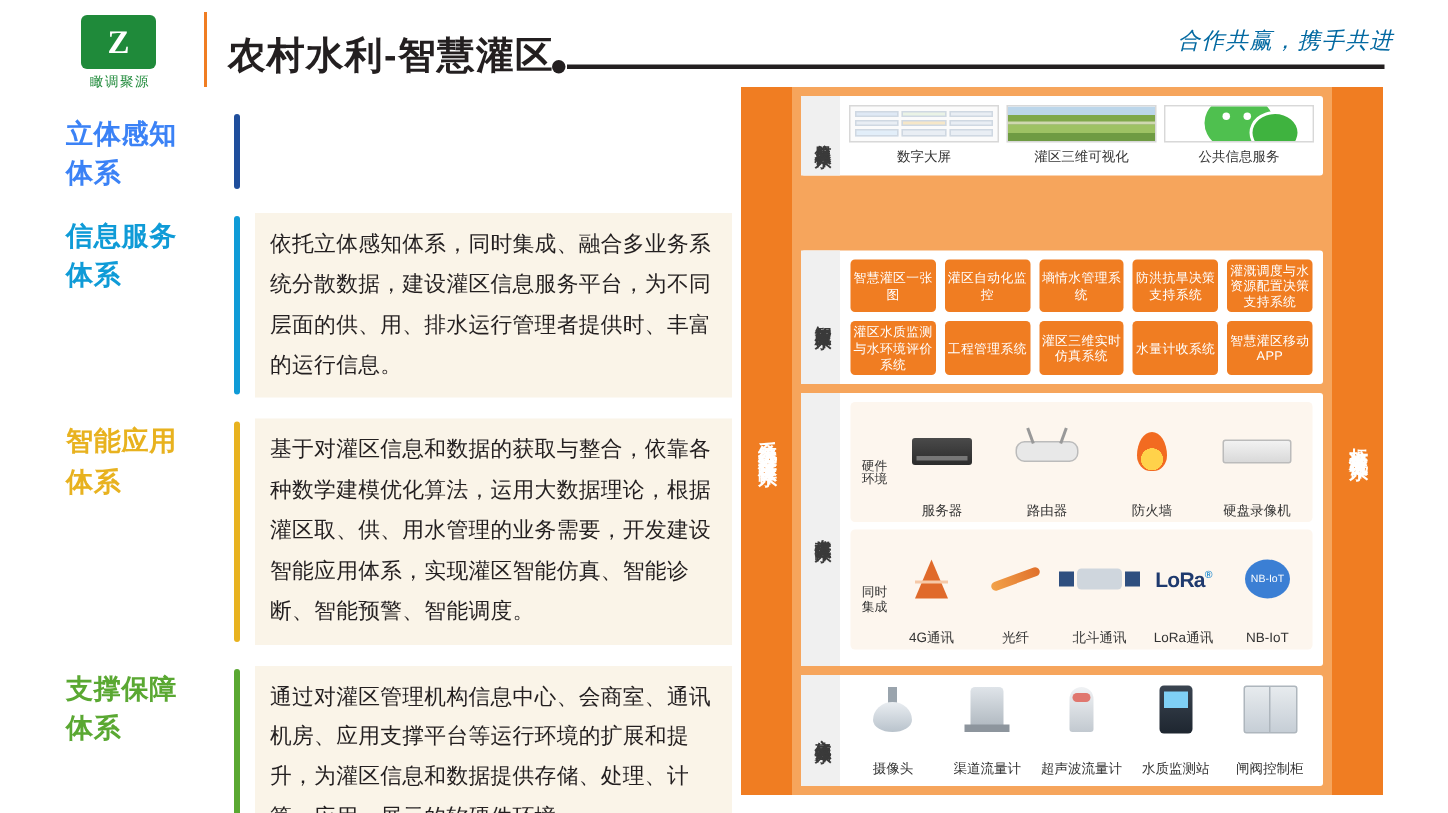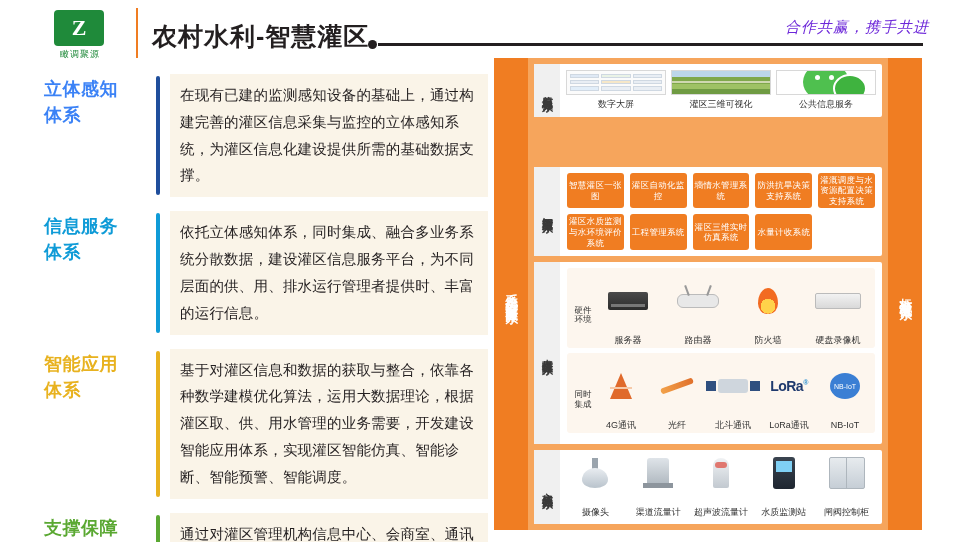--- a/index.html
+++ b/index.html
@@ -8,21 +8,21 @@
 
   
   .logo{position:absolute;left:44px;top:10px;width:72px;height:52px;}
   .logo-mark{position:absolute;left:10px;top:0;width:50px;height:36px;background:#1f8a3a;border-radius:4px;
              display:flex;align-items:center;justify-content:center;color:#fff;font-size:22px;font-weight:bold;font-family:"Liberation Serif",serif;}
   .logo-text{position:absolute;left:0;top:38px;width:72px;text-align:center;font-size:9px;color:#1f8a3a;letter-spacing:1px;}
   .hdr-sep{position:absolute;left:136px;top:8px;width:2px;height:50px;background:#f07d22;}
   .hdr-title{position:absolute;left:152px;top:20px;font-size:25px;font-weight:bold;color:#231f20;letter-spacing:1px;}
   .hdr-rule{position:absolute;left:378px;top:43px;width:545px;height:3px;background:#231f20;}
   .hdr-rule:after{content:"";position:absolute;left:-10px;top:-3px;width:9px;height:9px;border-radius:50%;background:#231f20;}
-  .hdr-slogan{position:absolute;right:36px;top:18px;font-size:15px;font-style:italic;color:#6d28d9;letter-spacing:1px;}
+  .hdr-slogan{position:absolute;right:36px;top:18px;font-size:15px;font-style:italic;color:#0369a1;letter-spacing:1px;}
 
   
   .left{position:absolute;left:44px;top:74px;width:444px;}
   .row{position:relative;display:flex;margin-bottom:14px;}
   .row-title{width:112px;font-size:18px;font-weight:bold;line-height:1.45;letter-spacing:0.5px;padding-top:2px;}
   .row-bar{width:4px;border-radius:2px;margin:2px 10px 2px 0;}
   .row-body{flex:1;background:#faf4e8;color:#231f20;font-size:14.5px;line-height:1.85;padding:8px 10px;letter-spacing:0.2px;}
   .r1 .row-title{color:#3b82f6;}
   .r1 .row-bar{background:#1f4e9c;}
   .r2 .row-title{color:#0f9bd7;}
@@ -137,21 +137,20 @@
   <div class="hdr-slogan">合作共赢，携手共进</div>
 
   <div class="left">
 
     <div class="row r1">
       <div class="row-title">
         <div>立体感知</div>
         <div>体系</div>
       </div>
       <div class="row-bar"></div>
-      <div class="row-body">在现有已建的监测感知设备的基础上，通过构建完善的灌区信息采集与监控的立体感知系统，为灌区信息化建设提供所需的基础数据支撑。</div>
     </div>
 
     <div class="row r2">
       <div class="row-title">
         <div>信息服务</div>
         <div>体系</div>
       </div>
       <div class="row-bar"></div>
       <div class="row-body">依托立体感知体系，同时集成、融合多业务系统分散数据，建设灌区信息服务平台，为不同层面的供、用、排水运行管理者提供时、丰富的运行信息。</div>
     </div>
@@ -237,20 +236,21 @@
           <div class="grid4">
             <div class="pill">智慧灌区一张图</div>
             <div class="pill">灌区自动化监控</div>
             <div class="pill">墒情水管理系统</div>
             <div class="pill">防洪抗旱决策支持系统</div>
             <div class="pill">灌溉调度与水资源配置决策支持系统</div>
             <div class="pill">灌区水质监测与水环境评价系统</div>
             <div class="pill">工程管理系统</div>
             <div class="pill">灌区三维实时仿真系统</div>
             <div class="pill">水量计收系统</div>
+            <div class="pill">智慧灌区移动APP</div>
           </div>
         </div>
       </div>
 
       <div class="blk b3">
         <div class="blk-label">
           <span>支撑保障体系</span>
         </div>
         <div class="blk-body">
 

